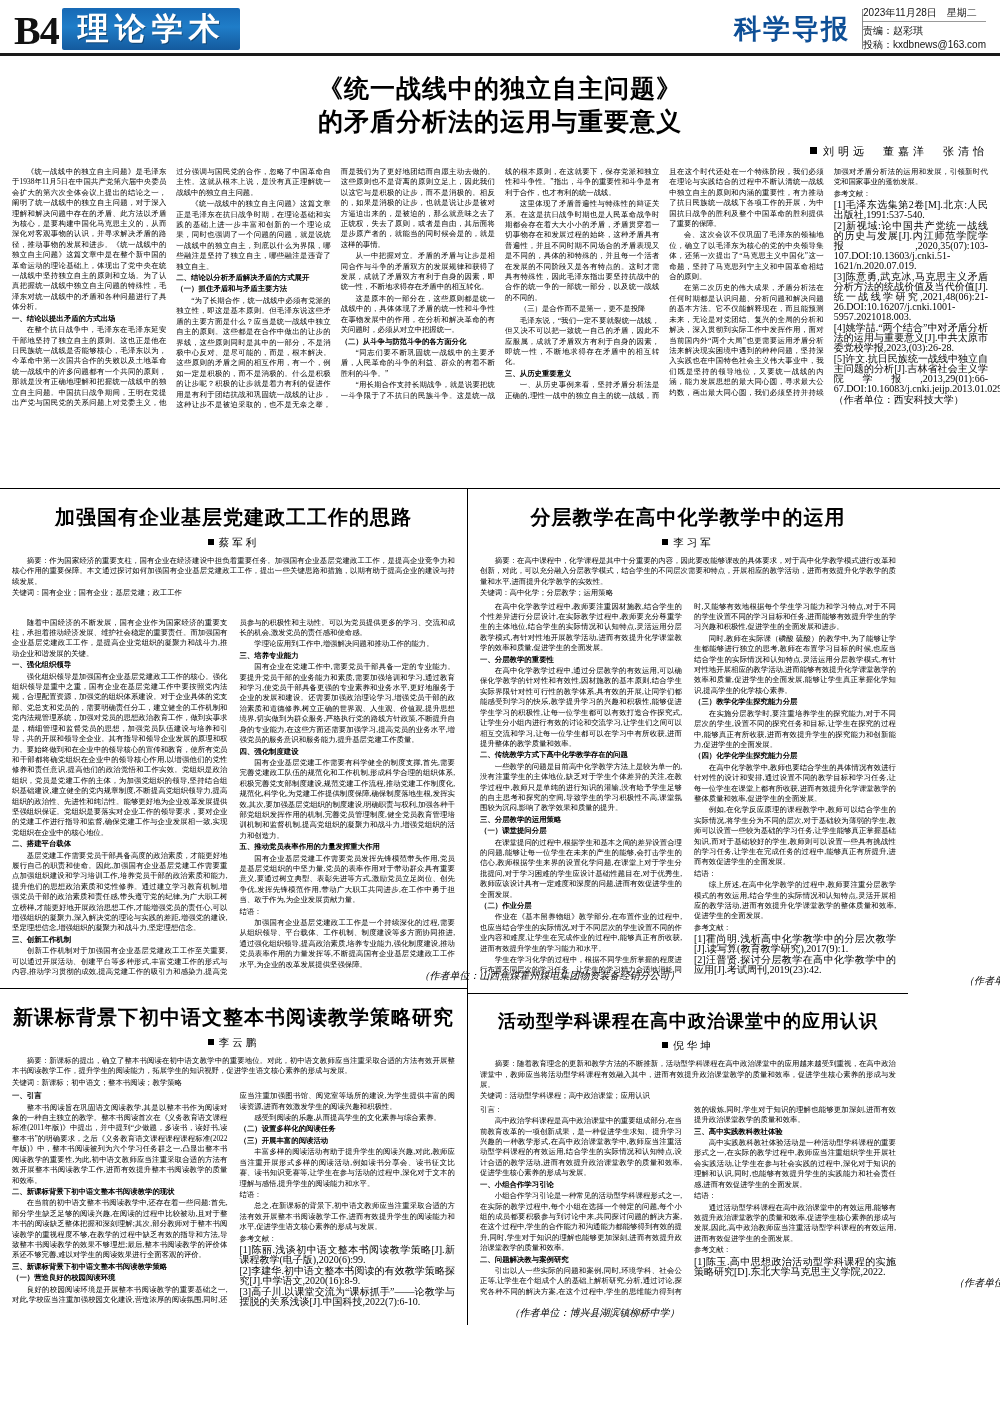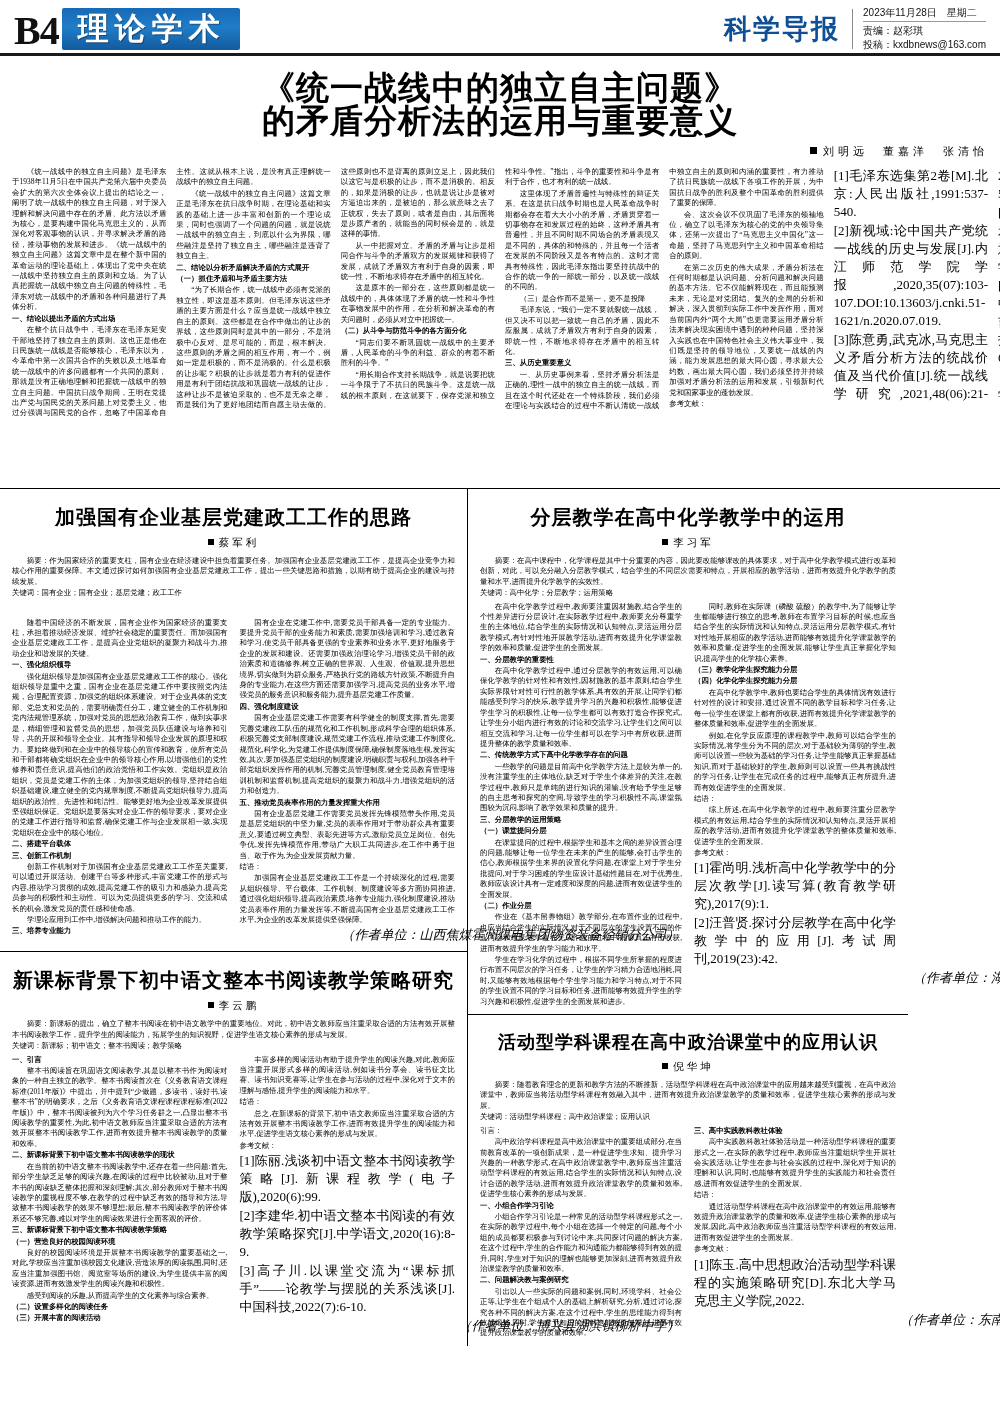--- a/index.html
+++ b/index.html
@@ -36,21 +36,21 @@
     font-size:31px;
     letter-spacing:6px;
     padding:3px 14px 3px 16px;
     display:flex;align-items:center;
     border-radius:2px;
     text-shadow:1px 1px 0 rgba(0,0,0,.35);
     height:42px;box-sizing:border-box;
   }
   .mast-spacer{flex:1;}
   .mast-right{
-    display:flex;align-items:center;gap:10px;
+    display:flex;align-items:center;
   }
   .mast-logo{
     font-family:"Liberation Serif",serif;
     font-weight:bold;font-size:27px;
     color:#0e4f96;letter-spacing:2px;
     padding-right:12px;
     border-right:1px solid #888;
     height:40px;display:flex;align-items:center;
   }
   .mast-meta{
@@ -59,21 +59,21 @@
   }
   .mast-meta div{white-space:nowrap;}
   .mast-date{border-bottom:1px solid #999;padding-bottom:1px;margin-bottom:2px;}
 
   
   .rule{border-top:1px solid #000;margin:0;}
 
   h1.lead-title{
     text-align:center;
     font-family:"Liberation Serif",serif;
-    font-size:33px;font-weight:bold;
+    font-size:25px;font-weight:bold;
     line-height:33px;
     margin:10px 0 6px 0;
     letter-spacing:1px;
   }
   .byline{
     text-align:right;font-size:11px;
     letter-spacing:4px;margin-bottom:8px;
     font-family:"Liberation Sans",sans-serif;
   }
   .byline .sq{display:inline-block;width:7px;height:7px;background:#000;margin-right:6px;vertical-align:1px;}
@@ -112,21 +112,21 @@
   #lead .lead-cols{column-count:6;column-gap:10px;column-rule:none;height:252px;}
 
   #mid{display:flex;}
   #mid .left{width:468px;box-sizing:border-box;border-right:1px solid #000;}
   #mid .right{width:440px;box-sizing:border-box;}
 
   .c2{column-count:2;column-gap:12px;}
 
   .block{padding:7px 12px;box-sizing:border-box;}
 
-  .tiny{font-size:13px;line-height:18px;}
+  .tiny{font-size:10px;line-height:10px;}
 </style>
 </head>
 <body>
 
 <div class="page">
 
   <div class="masthead">
     <div class="mast-b4">B4</div>
     <div class="mast-title">理论学术</div>
     <div class="mast-spacer"></div>
@@ -192,20 +192,21 @@
         <div class="author"><span class="sq"></span><span>蔡军利</span></div>
         <div class="body-text">
           <p class="abs">摘要：作为国家经济的重要支柱，国有企业在经济建设中担负着重要任务。加强国有企业基层党建政工工作，是提高企业竞争力和核心作用的重要保障。本文通过探讨如何加强国有企业基层党建政工工作，提出一些关键思路和措施，以期有助于提高企业的建设与持续发展。</p>
           <p class="kw">关键词：国有企业；国有企业；基层党建；政工工作</p>
         </div>
         <div class="body-text c2" style="margin-top:19px;">
           <p>随着中国经济的不断发展，国有企业作为国家经济的重要支柱，承担着推动经济发展、维护社会稳定的重要责任。而加强国有企业基层党建政工工作，是提高企业党组织的凝聚力和战斗力,推动企业和谐发展的关键。</p>
           <p class="sub">一、强化组织领导</p>
           <p>强化组织领导是加强国有企业基层党建政工工作的核心。强化组织领导是重中之重，国有企业在基层党建工作中要按照党内法规，合理配置资源，加强党的组织体系建设。对于企业具体的党支部、党总支和党员的，需要明确责任分工，建立健全的工作机制和党内法规管理系统，加强对党员的思想政治教育工作，做到实事求是，精细管理和监督党员的思想，加强党员队伍建设与培养和引导，共的开展和领导全企业。其有指导和领导企业发展的原理和权力。要始终做到和在企业中的领导核心的宣传和教育，使所有党员和干部都将确党组织在企业中的领导核心作用,以增强他们的党性修养和责任意识,提高他们的政治觉悟和工作实效。党组织是政治组织，党员是党建工作的主体，为加强党组织的领导,坚持结合组织基础建设,建立健全的党内规章制度,不断提高党组织领导力,提高组织的政治性、先进性和纯洁性。能够更好地为企业改革发展提供坚强组织保证。党组织是要落实对企业工作的领导要求，要对企业的党建工作进行指导和监督,确保党建工作与企业发展相一致,实现党组织在企业中的核心地位。</p>
           <p class="sub">二、搭建平台载体</p>
+          <p>基层党建工作需要党员干部具备高度的政治素质，才能更好地履行自己的职责和使命。因此,加强国有企业基层党建工作需要重点加强组织建设和学习培训工作,培养党员干部的政治素质和能力,提升他们的思想政治素质和党性修养。通过建立学习教育机制,增强党员干部的政治素质和责任感,带头遵守党的纪律,为广大职工树立榜样,才能更好地开展政治思想工作,才能增强党员的责任心,可以增强组织的凝聚力,深入解决党的理论与实践的差距,增强党的建设,坚定理想信念,增强组织的凝聚力和战斗力,坚定理想信念。</p>
           <p class="sub">三、创新工作机制</p>
           <p>创新工作机制对于加强国有企业基层党建政工工作至关重要,可以通过开展活动、创建平台等多种形式,丰富党建工作的形式与内容,推动学习贯彻的成效,提高党建工作的吸引力和感染力,提高党员参与的积极性和主动性。可以为党员提供更多的学习、交流和成长的机会,激发党员的责任感和使命感。</p>
           <p>学理论应用到工作中,增强解决问题和推动工作的能力。</p>
           <p class="sub">三、培养专业能力</p>
           <p>国有企业在党建工作中,需要党员干部具备一定的专业能力。要提升党员干部的业务能力和素质,需要加强培训和学习,通过教育和学习,使党员干部具备更强的专业素养和业务水平,更好地服务于企业的发展和建设。还需要加强政治理论学习,增强党员干部的政治素质和道德修养,树立正确的世界观、人生观、价值观,提升思想境界,切实做到为群众服务,严格执行党的路线方针政策,不断提升自身的专业能力,在这些方面还需要加强学习,提高党员的业务水平,增强党员的服务意识和服务能力,提升基层党建工作质量。</p>
           <p class="sub">四、强化制度建设</p>
           <p>国有企业基层党建工作需要有科学健全的制度支撑,首先,需要完善党建政工队伍的规范化和工作机制,形成科学合理的组织体系,积极完善党支部制度建设,规范党建工作流程,推动党建工作制度化,规范化,科学化,为党建工作提供制度保障,确保制度落地生根,发挥实效,其次,要加强基层党组织的制度建设,明确职责与权利,加强各种干部党组织发挥作用的机制,完善党员管理制度,健全党员教育管理培训机制和监督机制,提高党组织的凝聚力和战斗力,增强党组织的活力和创造力。</p>
           <p class="sub">五、推动党员表率作用的力量发挥重大作用</p>
           <p>国有企业基层党建工作需要党员发挥先锋模范带头作用,党员是基层党组织的中坚力量,党员的表率作用对于带动群众具有重要意义,要通过树立典型、表彰先进等方式,激励党员立足岗位、创先争优,发挥先锋模范作用,带动广大职工共同进步,在工作中勇于担当、敢于作为,为企业发展贡献力量。</p>
           <p class="noind">结语：</p>
@@ -262,20 +263,21 @@
           <p class="sub">二、传统教学方式下高中化学教学存在的问题</p>
           <p>一些教学的问题是目前高中化学教学方法上是较为单一的,没有注重学生的主体地位,缺乏对于学生个体差异的关注,在教学过程中,教师只是单纯的进行知识的灌输,没有给予学生足够的自主思考和探究的空间,导致学生的学习积极性不高,课堂氛围较为沉闷,影响了教学效果和质量的提升。</p>
           <p class="sub">三、分层教学的运用策略</p>
           <p class="sub">（一）课堂提问分层</p>
           <p>在课堂提问的过程中,根据学生和基本之间的差异设置合理的问题,能够让每一位学生在未来的产生的能够,会打击学生的信心,教师根据学生来界的设置化学问题,在课堂上对于学生分批提问,对于学习困难的学生应设计基础性题目在,对于优秀生,教师应该设计具有一定难度和深度的问题,进而有效促进学生的全面发展。</p>
           <p class="sub">（二）作业分层</p>
           <p>作业在《基本留养物组》教学部分,在布置作业的过程中,也应当结合学生的实际情况,对于不同层次的学生设置不同的作业内容和难度,让学生在完成作业的过程中,能够真正有所收获,进而有效提升学生的学习能力和水平。</p>
           <p>学生在学习化学的过程中，根据不同学生所掌握的程度进行布置不同层次的学习任务，让学生的学习精力合适地消耗,同时,又能够有效地根据每个学生学习能力和学习特点,对于不同的学生设置不同的学习目标和任务,进而能够有效提升学生的学习兴趣和积极性,促进学生的全面发展和进步。</p>
           <p>同时,教师在实际课（磷酸 硫酸）的教学中,为了能够让学生都能够进行独立的思考,教师在布置学习目标的时候,也应当结合学生的实际情况和认知特点,灵活运用分层教学模式,有针对性地开展相应的教学活动,进而能够有效提升化学课堂教学的效率和质量,促进学生的全面发展,能够让学生真正掌握化学知识,提高学生的化学核心素养。</p>
           <p class="sub">（三）教学化学生探究能力分层</p>
+          <p>在实施分层教学时,要注重培养学生的探究能力,对于不同层次的学生,设置不同的探究任务和目标,让学生在探究的过程中,能够真正有所收获,进而有效提升学生的探究能力和创新能力,促进学生的全面发展。</p>
           <p class="sub">（四）化学化学生探究能力分层</p>
           <p>在高中化学教学中,教师也要结合学生的具体情况有效进行针对性的设计和安排,通过设置不同的教学目标和学习任务,让每一位学生在课堂上都有所收获,进而有效提升化学课堂教学的整体质量和效率,促进学生的全面发展。</p>
           <p>例如,在化学反应原理的课程教学中,教师可以结合学生的实际情况,将学生分为不同的层次,对于基础较为薄弱的学生,教师可以设置一些较为基础的学习任务,让学生能够真正掌握基础知识,而对于基础较好的学生,教师则可以设置一些具有挑战性的学习任务,让学生在完成任务的过程中,能够真正有所提升,进而有效促进学生的全面发展。</p>
           <p class="noind">结语：</p>
           <p>综上所述,在高中化学教学的过程中,教师要注重分层教学模式的有效运用,结合学生的实际情况和认知特点,灵活开展相应的教学活动,进而有效提升化学课堂教学的整体质量和效率,促进学生的全面发展。</p>
           <p class="noind">参考文献：</p>
           <p class="noind tiny">[1]霍尚明.浅析高中化学教学中的分层次教学[J].读写算(教育教学研究),2017(9):1.</p>
           <p class="noind tiny">[2]汪普贤.探讨分层教学在高中化学教学中的应用[J].考试周刊,2019(23):42.</p>
           <p class="right tiny">（作者单位：湖北省黄石市第三中学）</p>
         </div>

